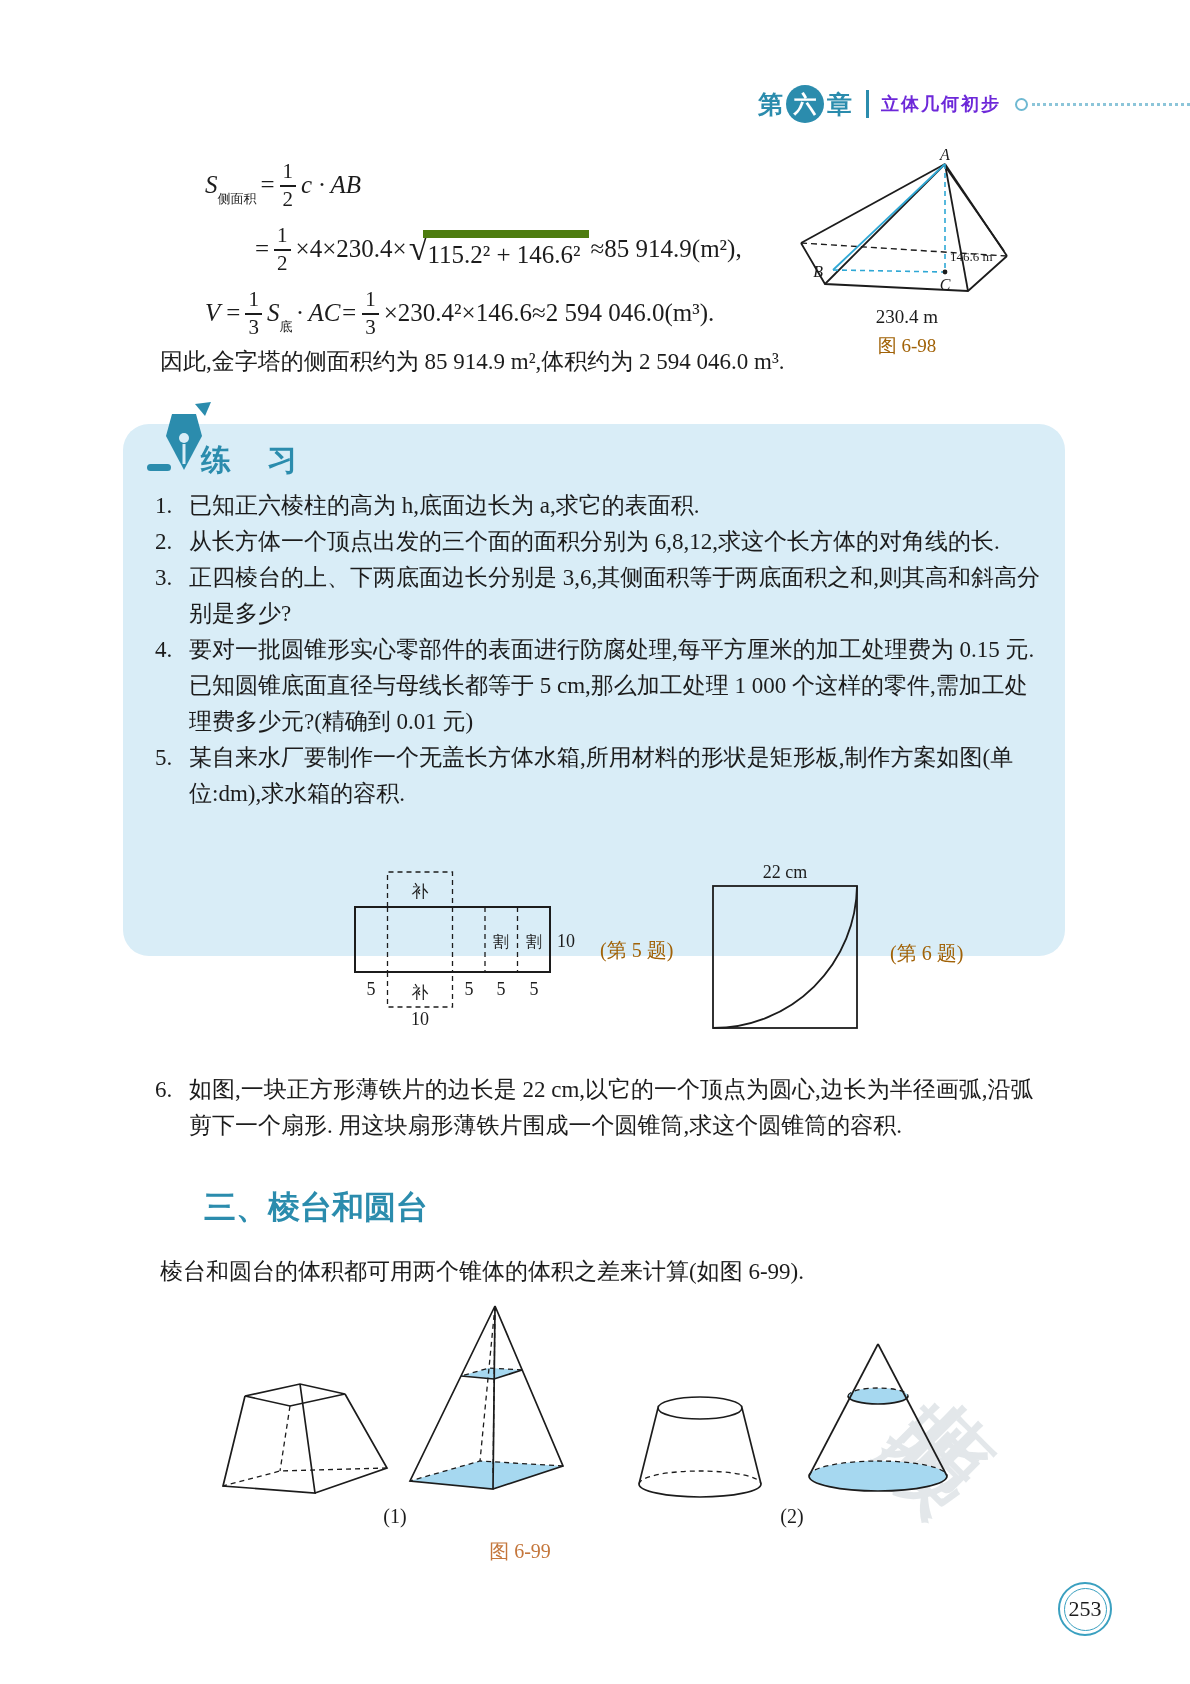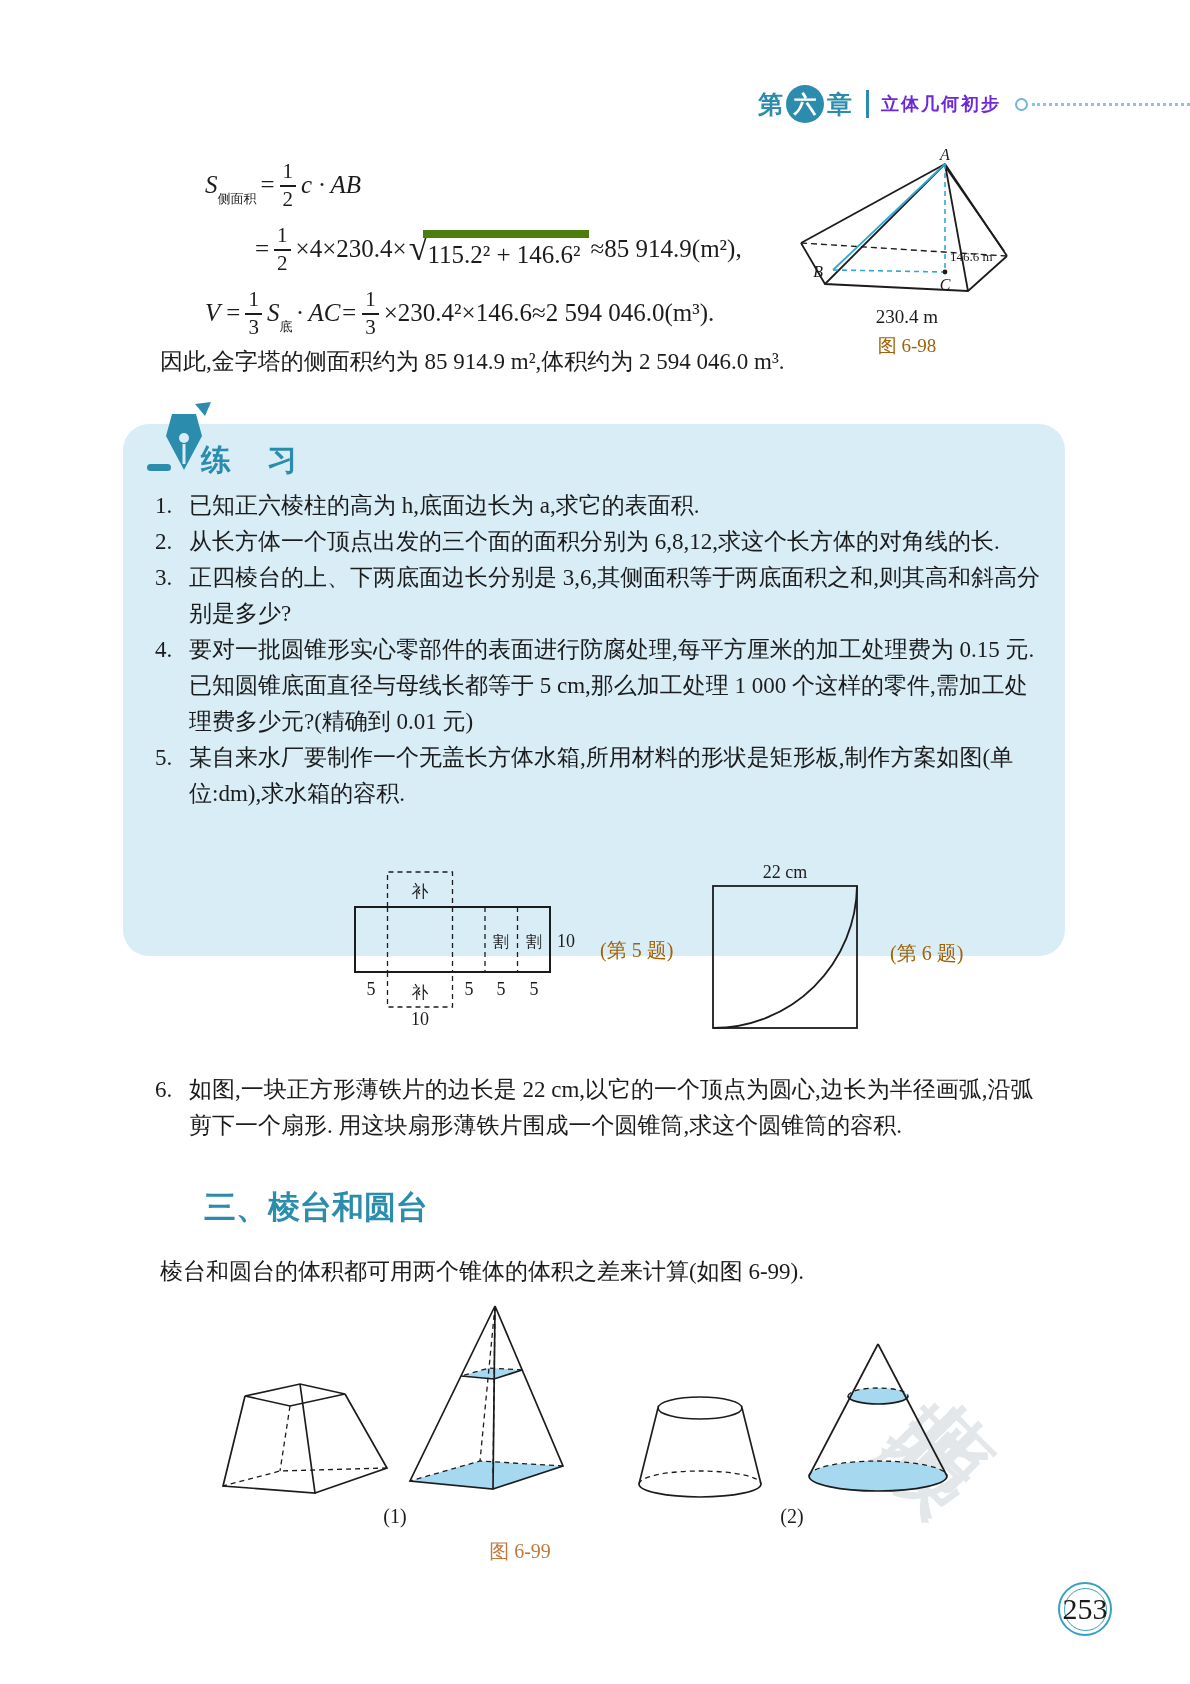--- a/index.html
+++ b/index.html
@@ -41,21 +41,21 @@
   .figblock{position:absolute;display:flex;flex-direction:row;align-items:center;}
   .figblock .fig-caption{font-size:20px;margin-top:4px;}
   svg text{font-family:"Liberation Serif","DejaVu Serif",serif;fill:#1c1c1c;}
   
   .sec-heading{position:absolute;left:160px;top:1186px;color:#2b8cad;font-size:32px;font-weight:bold;font-family:"Liberation Sans","DejaVu Sans",sans-serif;margin-left:44px;}
   .sec-body{position:absolute;left:160px;top:1256px;font-size:23px;}
   .fig99{position:absolute;left:195px;top:1296px;}
   .fig99-caption{position:absolute;left:440px;top:1538px;width:160px;text-align:center;color:#c4763b;font-size:20px;}
   
   .page-badge{position:absolute;left:1058px;top:1582px;width:50px;height:50px;border:2.5px solid #3aa0c0;border-radius:50%;display:flex;align-items:center;justify-content:center;}
-  .page-badge .inner{width:41px;height:41px;border:1.5px solid #3aa0c0;border-radius:50%;display:flex;align-items:center;justify-content:center;font-size:30px;}
+  .page-badge .inner{width:41px;height:41px;border:1.5px solid #3aa0c0;border-radius:50%;display:flex;align-items:center;justify-content:center;font-size:22px;}
   .watermark{position:absolute;left:952px;top:1356px;writing-mode:vertical-rl;transform:rotate(45deg);font-size:94px;letter-spacing:10px;color:#cdd5da;opacity:.55;z-index:0;font-family:"Liberation Sans","DejaVu Sans",sans-serif;}
 </style>
 </head>
 <body>
 
 <div class="page">
 
   <div class="watermark">北师大版</div>
 
   <div class="header">

